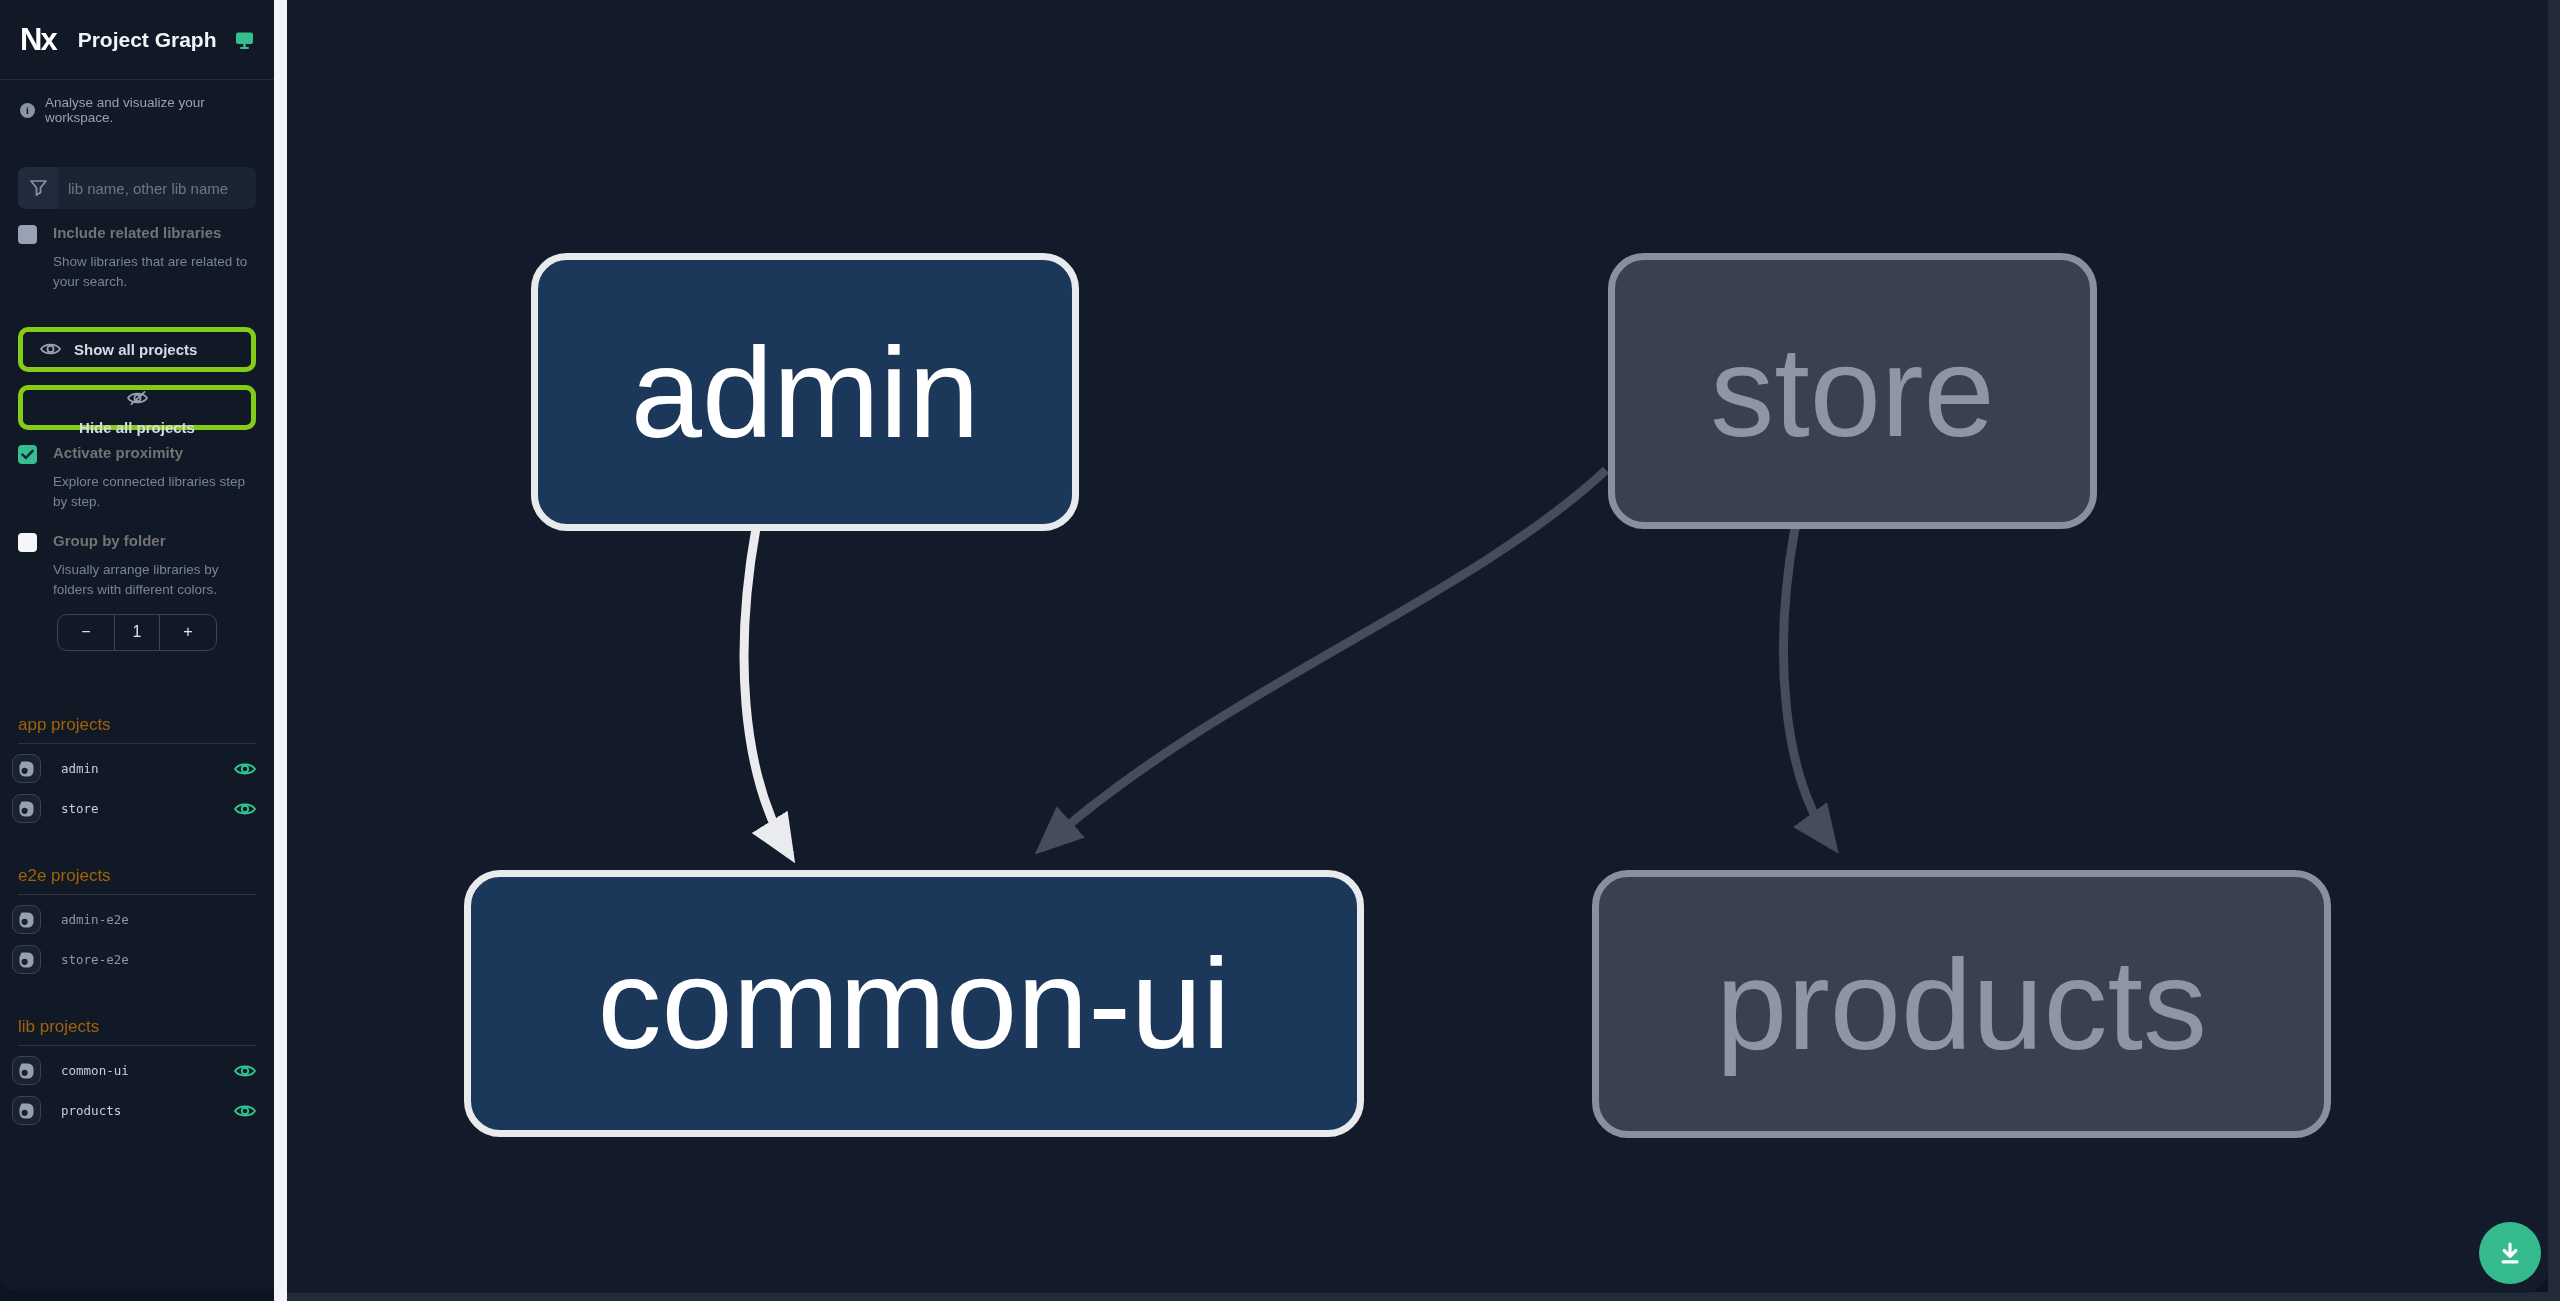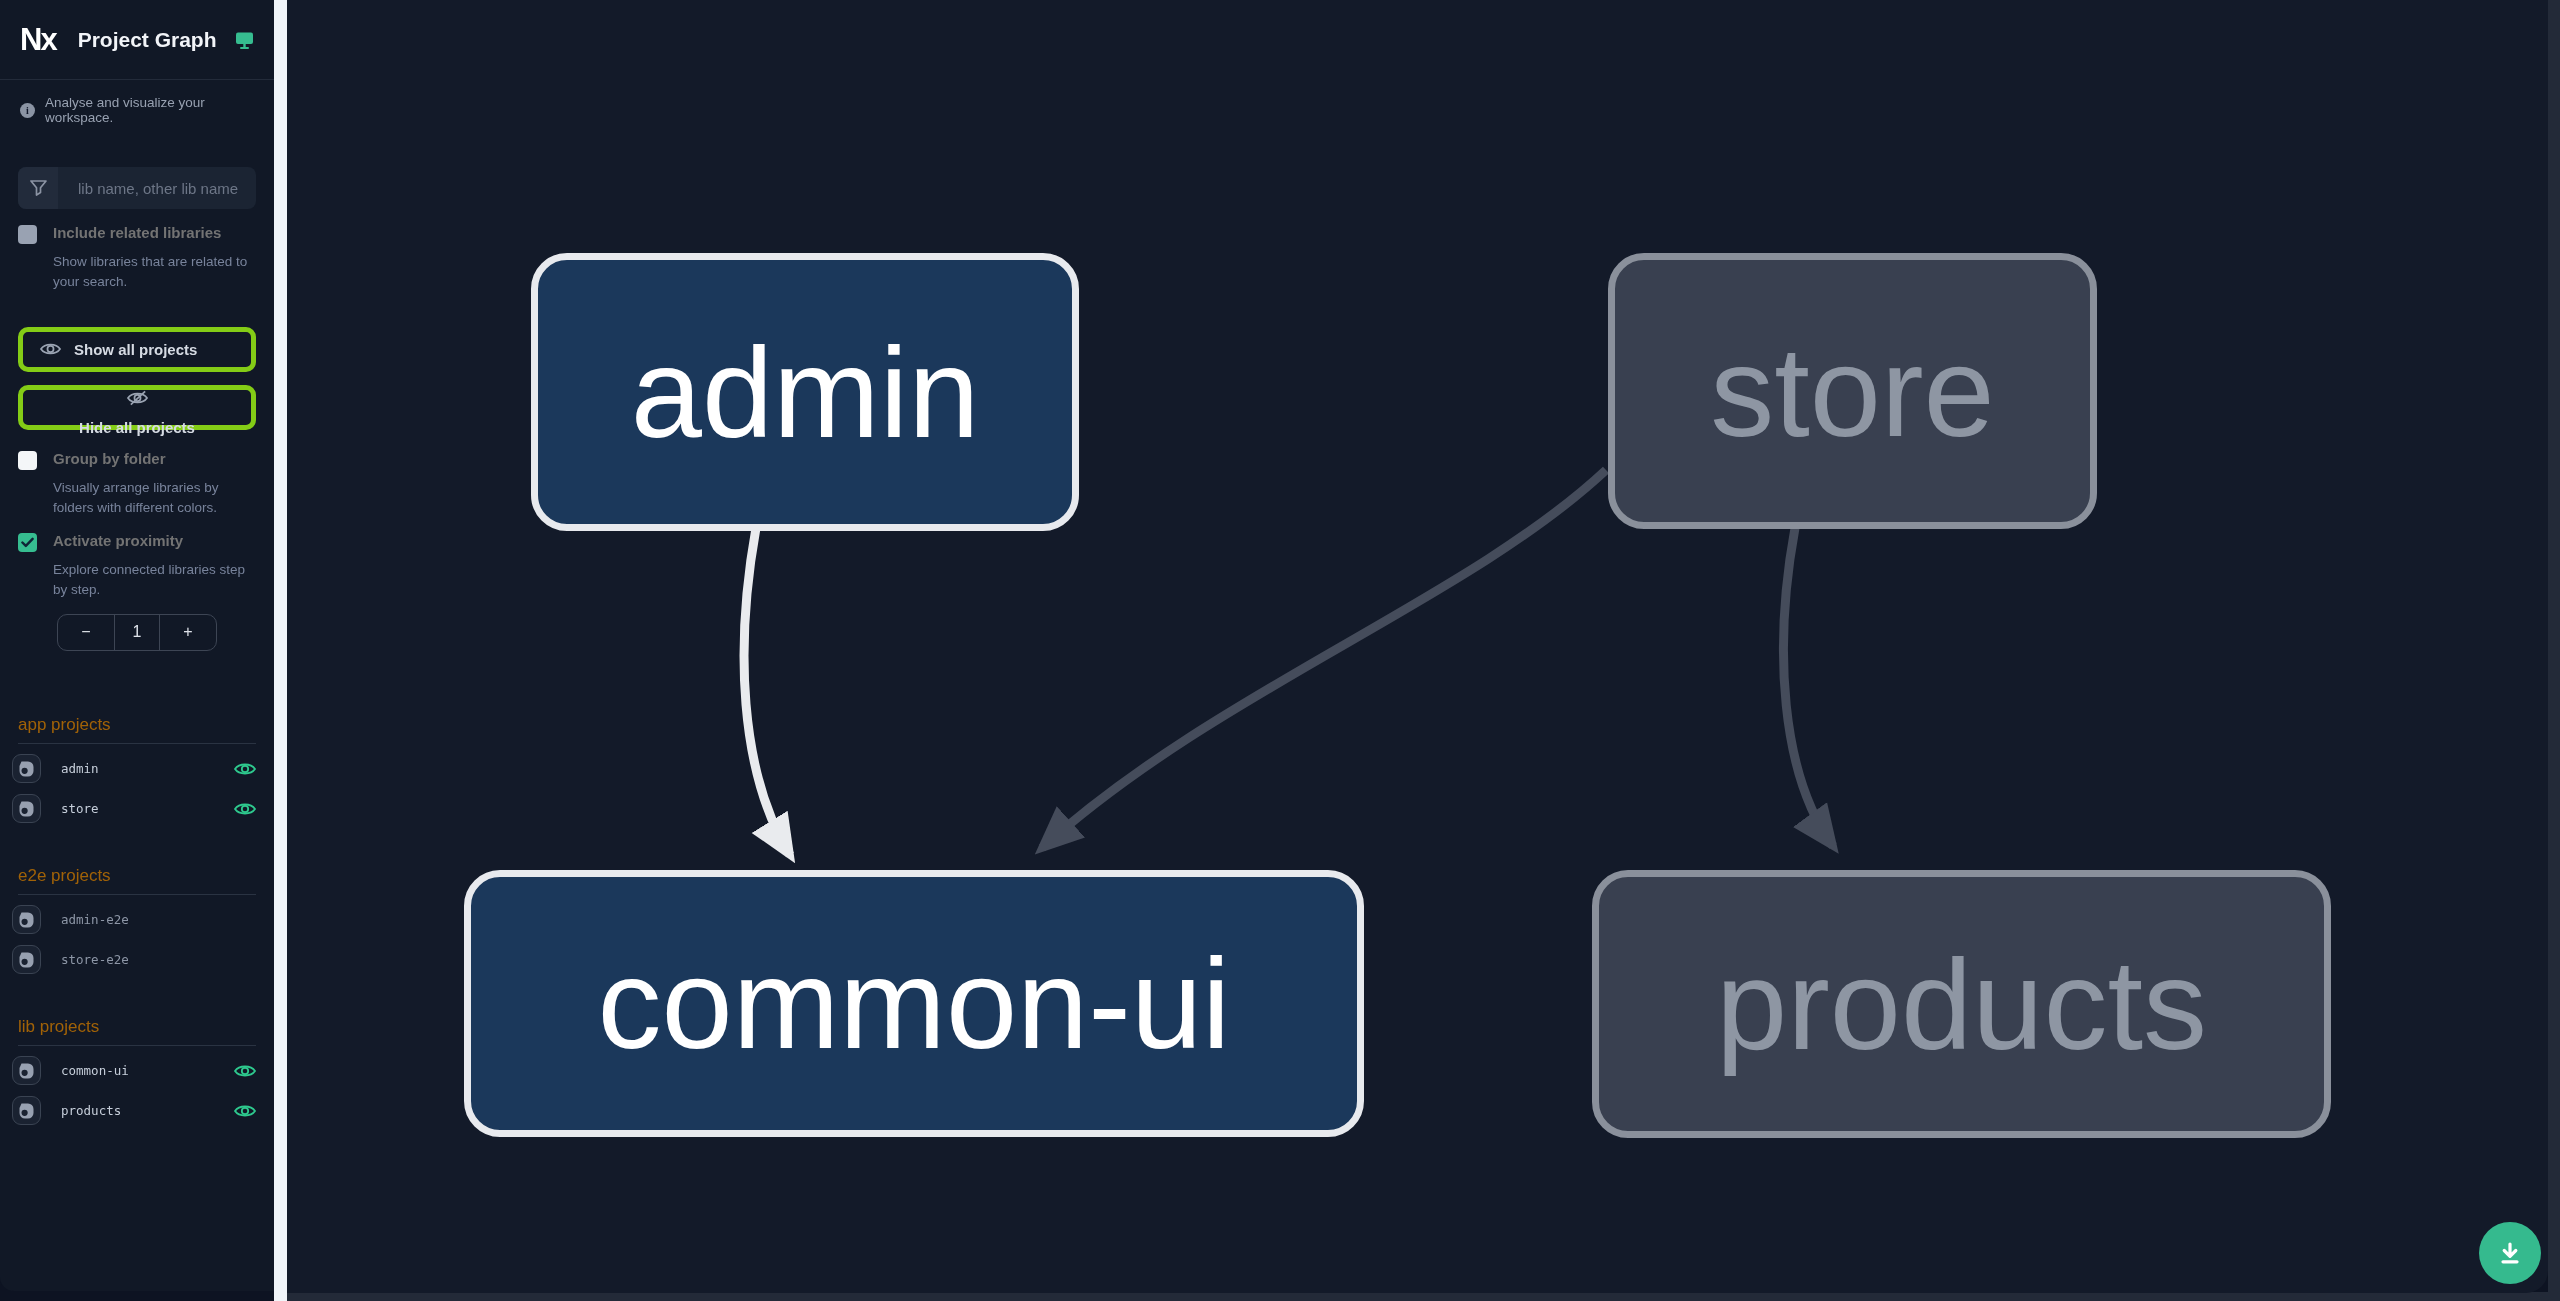--- a/index.html
+++ b/index.html
@@ -28,21 +28,21 @@
   .tagline{display:flex;align-items:center;gap:10px;padding:0 20px;margin-top:15px;}
   .info-icon{
     width:15px;height:15px;border-radius:50%;background:#8b94a4;flex:none;
     display:flex;align-items:center;justify-content:center;
     font-size:10px;font-weight:700;color:#10172a;font-family:"Liberation Serif",serif;
   }
   .tagline-text{font-size:13.5px;color:#98a1b1;}
 
   .search{
     margin:42px 18px 0;height:42px;display:flex;align-items:stretch;
-    background:#1b2433;border-radius:8px;overflow:hidden;gap:10px;
+    background:#1b2433;border-radius:8px;overflow:hidden;
   }
   .search-icon-cell{width:40px;background:#222b3b;display:flex;align-items:center;justify-content:center;flex:none;}
   .search input{
     flex:1;background:transparent;border:none;outline:none;
     font-size:15px;color:#e5e7eb;padding:0 10px;
     font-family:"Liberation Sans",sans-serif;
   }
   .search input::placeholder{color:#6d7687;}
 
   .toggle{display:flex;gap:16px;padding:0 18px;margin-top:15px;}
@@ -175,37 +175,37 @@
       <span style="display:flex;">
         <svg width="21" height="16" viewBox="0 0 22 16">
           <path d="M1,8 C5,2 17,2 21,8 C17,14 5,14 1,8 Z" fill="none" stroke="#9aa3b2" stroke-width="1.8"></path>
           <circle cx="11" cy="8" r="3.2" fill="none" stroke="#9aa3b2" stroke-width="1.8"></circle>
           <line x1="4" y1="15" x2="19" y2="1" stroke="#9aa3b2" stroke-width="1.8"></line>
         </svg>
       </span>
       <span>Hide all projects</span>
     </button>
 
+    <div class="toggle" style="margin-top:14px;">
+      <span class="checkbox checked">
+        <svg width="13" height="11" viewBox="0 0 14 11">
+          <path d="M1.5,5.5 L5.2,9.2 L12.5,1.6" stroke="#0f2436" stroke-width="2.6" fill="none" stroke-linecap="round" stroke-linejoin="round"></path>
+        </svg>
+      </span>
+      <span class="toggle-text">
+        <span class="toggle-label">Activate proximity</span>
+        <div class="toggle-desc">Explore connected libraries step by step.</div>
+      </span>
+    </div>
+
     <div class="toggle" style="margin-top:20px;">
       <span class="checkbox white"></span>
       <span class="toggle-text">
         <span class="toggle-label">Group by folder</span>
         <div class="toggle-desc">Visually arrange libraries by folders with different colors.</div>
-      </span>
-    </div>
-
-    <div class="toggle" style="margin-top:14px;">
-      <span class="checkbox checked">
-        <svg width="13" height="11" viewBox="0 0 14 11">
-          <path d="M1.5,5.5 L5.2,9.2 L12.5,1.6" stroke="#0f2436" stroke-width="2.6" fill="none" stroke-linecap="round" stroke-linejoin="round"></path>
-        </svg>
-      </span>
-      <span class="toggle-text">
-        <span class="toggle-label">Activate proximity</span>
-        <div class="toggle-desc">Explore connected libraries step by step.</div>
       </span>
     </div>
 
     <div class="stepper">
       <button class="step-btn">−</button>
       <span class="step-value">1</span>
       <button class="step-btn">+</button>
     </div>
 
     <div class="section-title">app projects</div>

